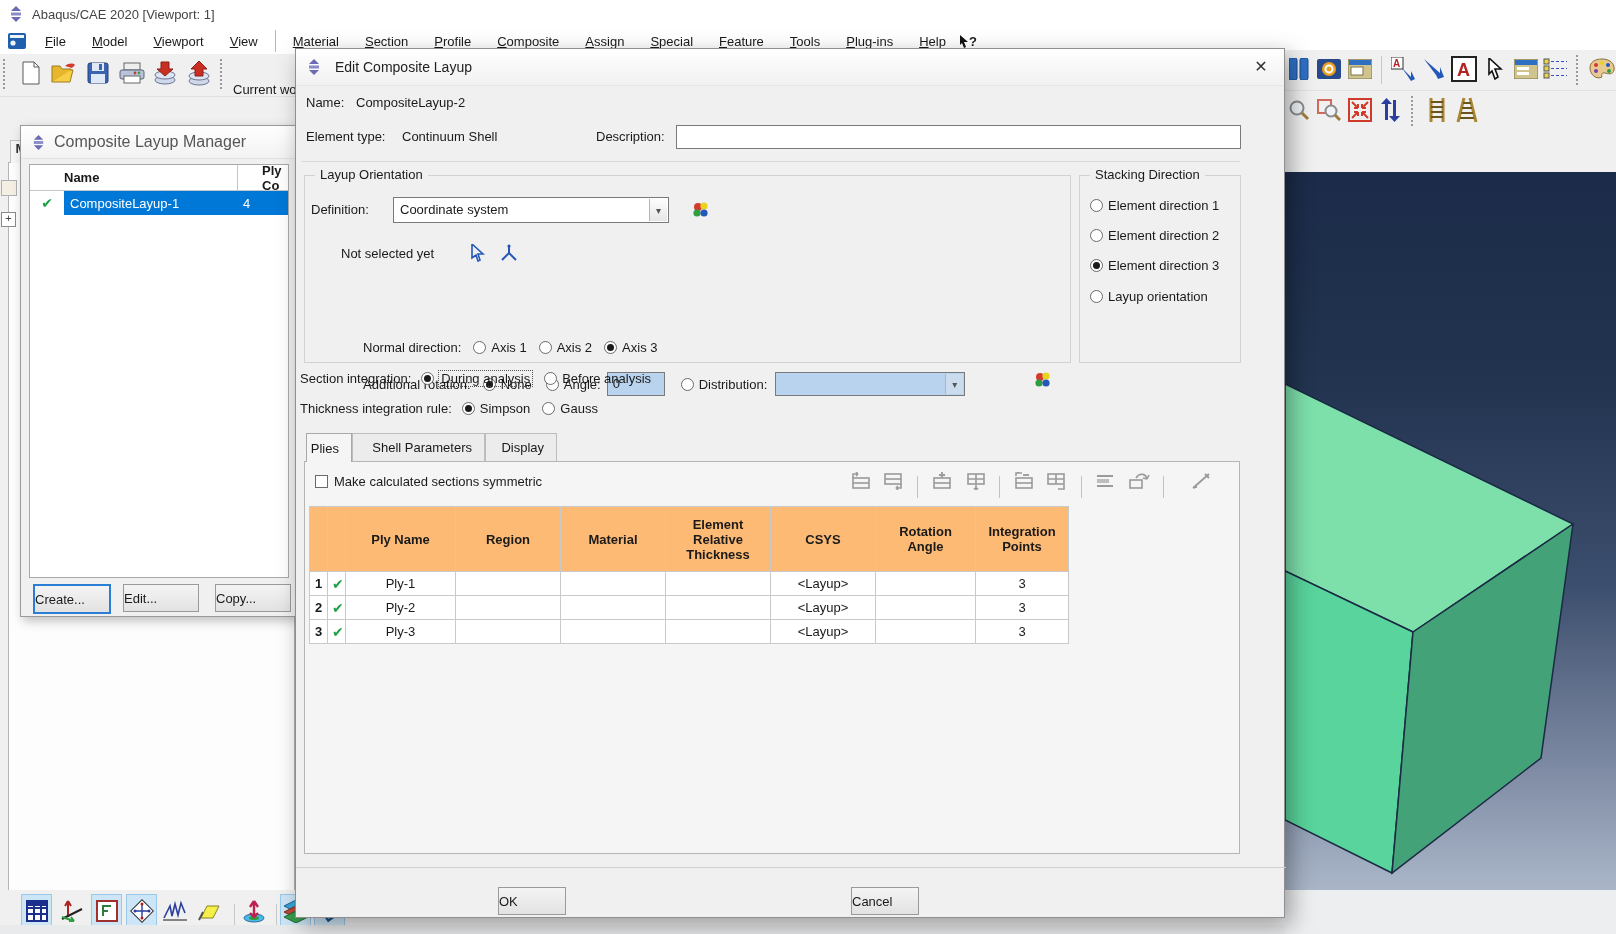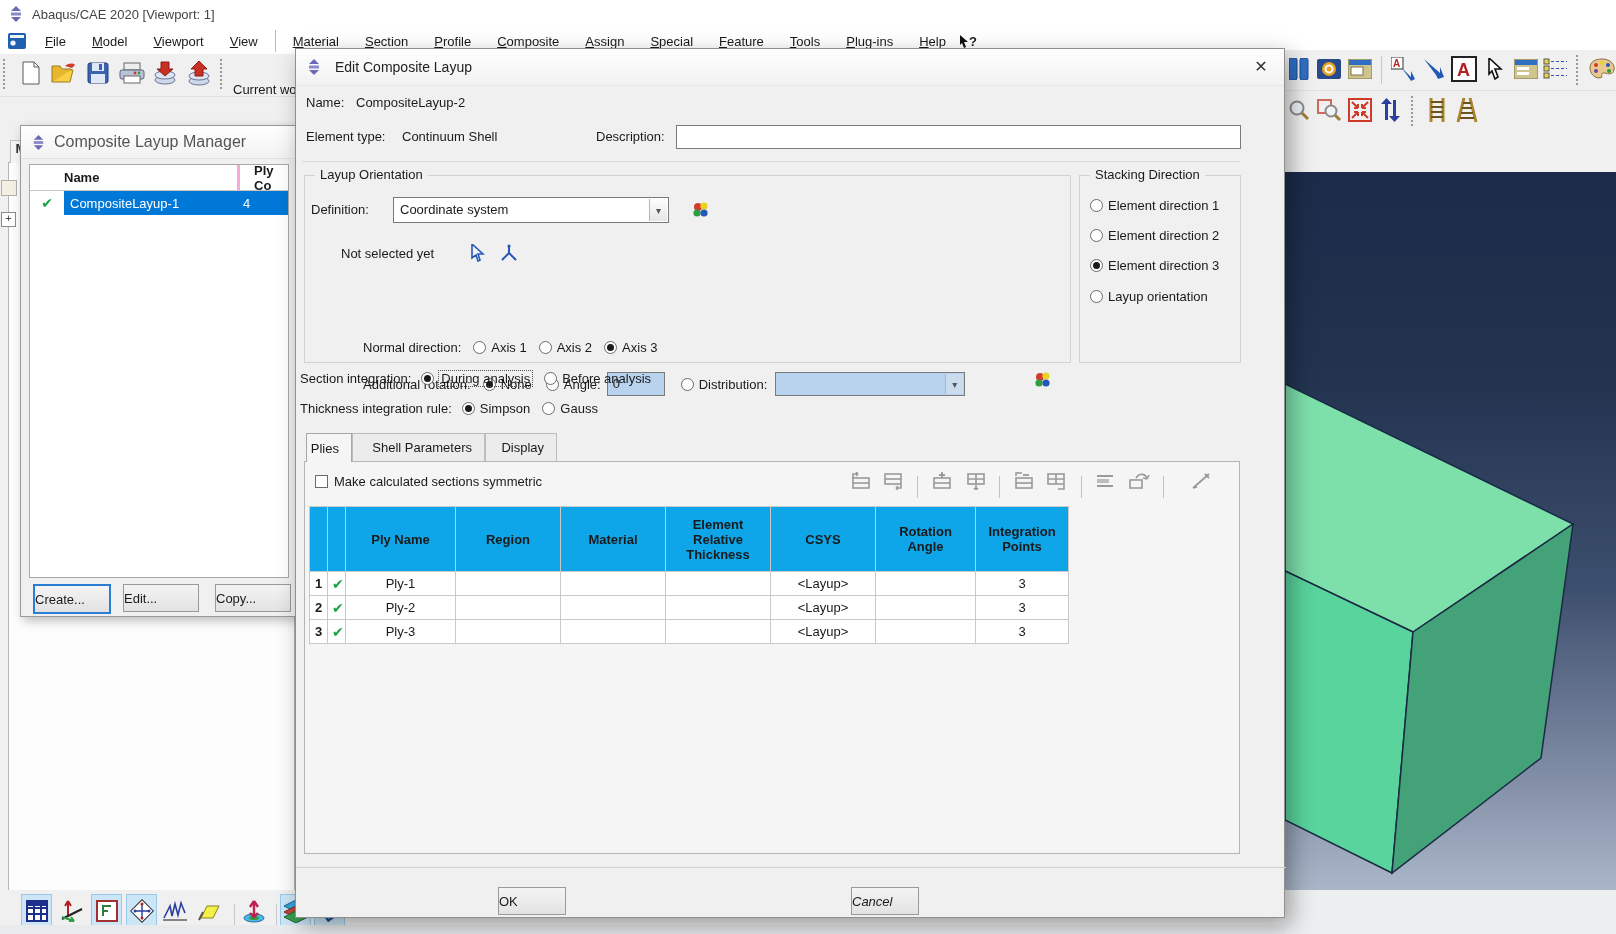--- a/index.html
+++ b/index.html
@@ -35,21 +35,21 @@
   .mgr-row{display:flex;height:24px;align-items:center;}
   
   #dialog{left:295px;top:48px;width:990px;height:870px;background:#f0f0f0;border:1px solid #8f8f8f;box-shadow:6px 8px 22px rgba(0,0,0,.35);z-index:30;box-sizing:border-box;}
   #dialog .wtitle{height:36px;background:linear-gradient(#ffffff,#f1f1f1);border-bottom:1px solid #e6e6e6;display:flex;align-items:center;gap:13px;padding-left:10px;font-size:14px;color:#222;}
   #dlg-close{position:absolute;right:8px;top:4px;width:30px;height:26px;display:flex;align-items:center;justify-content:center;font-size:16px;color:#333;}
   .tab{position:absolute;top:0;height:28px;display:flex;align-items:center;justify-content:flex-end;border:1px solid #bdbdbd;border-bottom:none;background:#ececec;box-sizing:border-box;padding:0 12px;}
   .tab.active{background:#f5f5f5;height:29px;z-index:2;border-color:#a8a8a8;font-weight:400;}
   #tabpanel{position:absolute;left:8px;top:412px;width:934px;height:391px;border:1px solid #b5b5b5;background:#f5f5f5;}
   table.plies{border-collapse:collapse;table-layout:fixed;background:#fff;font-size:13px;}
   table.plies th,table.plies td{border:1px solid #c9c9c9;padding:0 4px;text-align:center;overflow:hidden;white-space:nowrap;}
-  table.plies th{background:#0ea5e9;font-weight:bold;height:64px;}
+  table.plies th{background:#fdba74;font-weight:bold;height:64px;}
   table.plies td{height:23px;}
   .pt-icon{display:inline-flex;width:30px;height:26px;align-items:center;justify-content:center;}
   .pt-sep{display:inline-block;width:1px;height:22px;background:#c2c2c2;margin:0 5px;vertical-align:middle;}
   
   .bx{position:absolute;width:31px;height:33px;display:flex;align-items:center;justify-content:center;}
   .bx.sel{background:#cde6f7;border:1px solid #9ac9ea;box-sizing:border-box;}
   
   #viewport{left:1285px;top:172px;width:331px;height:718px;background:linear-gradient(#1b2b49 0%,#223450 30%,#3d4f6e 58%,#76839d 80%,#aab6c8 100%);overflow:hidden;}
   .rt-icon{width:27px;height:30px;display:inline-flex;align-items:center;justify-content:center;vertical-align:top;margin-top:4px;}
 </style>
@@ -354,21 +354,21 @@
         <polygon points="8,0 13,5 3,5" fill="#6b6bb5"></polygon>
           <polygon points="8,16 13,11 3,11" fill="#6b6bb5"></polygon>
           <rect x="3" y="6.5" width="10" height="3" fill="#8a8ac8"></rect>
       </svg>
       <span>Composite Layup Manager</span>
     </div>
     <div id="mgr-list">
       <div class="mgr-hrow">
         <span style="width:34px;"></span>
         <span style="width:173px;">Name</span>
-        <span style="border-left:3px solid #f9a8d4;padding-left:14px;flex:1;">Ply Co</span>
+        <span style="border-left:1px solid #f9a8d4;padding-left:24px;flex:1;">Ply Co</span>
       </div>
       <div class="mgr-row">
         <span class="check" style="width:34px;text-align:center;">✔</span>
         <span style="flex:1;background:#0078d7;color:#fff;height:24px;display:flex;align-items:center;">
           <span style="width:173px;padding-left:6px;box-sizing:border-box;">CompositeLayup-1</span>
           <span style="padding-left:6px;">4</span>
         </span>
       </div>
     </div>
     <div class="btn abs" style="left:12px;top:458px;width:74px;height:26px;border:2px solid #2a7fd4;">
@@ -635,18 +635,18 @@
           <td>3</td>
         </tr>
       </tbody>
         </table>
     </div>
 
     <div class="abs" style="left:0;top:818px;width:990px;height:1px;background:#d0d0d0;"></div>
     <div class="btn abs" style="left:202px;top:838px;width:66px;height:26px;">
         <span>OK</span>
       </div>
-    <div class="btn abs" style="left:555px;top:838px;width:66px;height:26px;font-style:italic;">
+    <div class="btn abs" style="left:555px;top:838px;width:66px;height:26px;">
         <span>Cancel</span>
       </div>
   </div>
 
 </div>
 
 </body></html>

